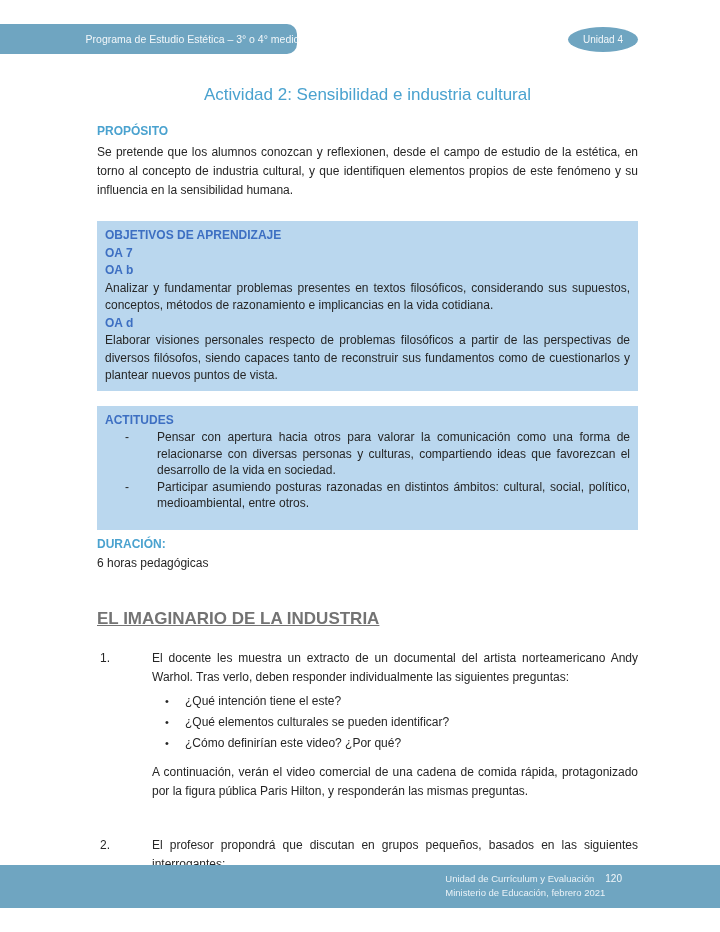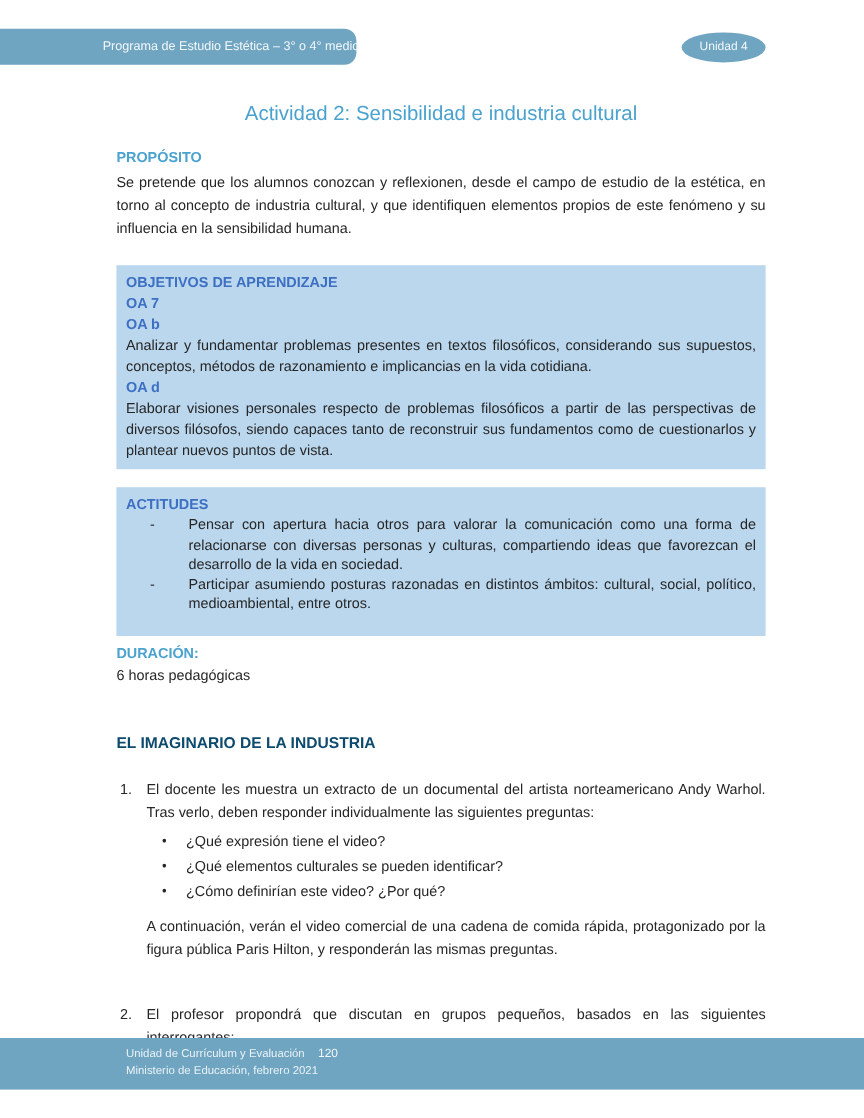--- a/index.html
+++ b/index.html
@@ -43,21 +43,21 @@
     font-weight: 400;
     line-height: 22px;
   }
   .h-blue {
     color: #4aa2cf; font-weight: bold; font-size: 12px; line-height: 16px;
   }
   .h-royal {
     color: #3d6fc2; font-weight: bold; font-size: 12px; line-height: 17.5px;
   }
   .h-black {
-    color: #0c4a6e; font-weight: bold; font-size: 13px; line-height: 17px;
+    color: #737373; font-weight: bold; font-size: 17px; line-height: 17px; text-decoration: underline;
   }
   .body { font-size: 12px; line-height: 19px; color: #262626; }
   .just { text-align: justify; }
 
   .proposito-h { margin-top: 17px; }
   .proposito-p { margin-top: 4px; }
 
   .bluebox {
     background: #bad7ee;
     padding: 6px 8px 6px 8px;
@@ -70,36 +70,36 @@
   .dash-glyph { width: 32px; flex: 0 0 32px; font-size: 12px; line-height: 16.5px; color: #262626; }
   .dash-text { flex: 1; font-size: 12px; line-height: 16.5px; color: #262626; text-align: justify; }
 
   .duracion-h { margin-top: 6px; }
   .duracion-p { margin-top: 2px; line-height: 18px; }
 
   .section-h { margin-top: 38px; }
 
   .step { display: flex; margin-top: 22px; }
   .step-num { flex: 0 0 25px; width: 25px; padding-left: 3px; font-size: 12px; line-height: 19px; color: #262626; }
-  .step-content { flex: 1; }
+  .step-content { flex: 1; margin-left: 30px; }
 
   .bullet-list { margin-top: 5px; }
   .bullet-item { display: flex; padding-left: 13px; margin-top: 2px; }
   .bullet-glyph { flex: 0 0 20px; width: 20px; font-size: 11px; line-height: 19px; color: #262626; }
   .bullet-text { flex: 1; font-size: 12px; line-height: 19px; color: #262626; }
   .after-p { margin-top: 10px; }
 
   .step-2 { margin-top: 35px; }
 
   
   .footer {
     position: absolute; left: 0; top: 865px;
     width: 720px; height: 43px;
     background: #6fa5c1;
-    display: flex; justify-content: flex-start;
+    display: flex; justify-content: flex-end;
     padding: 7px 98px 0 105px;
   }
   .footer-left div { color: #eaf2f7; font-size: 9.5px; line-height: 13.5px; }
   .footer-page { color: #f2f7fa; font-size: 10px; line-height: 13.5px; }
 </style>
 </head>
 <body>
 
 <div class="page">
 
@@ -143,21 +143,21 @@
 
     <div class="h-black section-h">EL IMAGINARIO DE LA INDUSTRIA</div>
 
     <div class="step">
       <span class="step-num">1.</span>
       <div class="step-content">
         <p class="body just">El docente les muestra un extracto de un documental del artista norteamericano Andy Warhol. Tras verlo, deben responder individualmente las siguientes preguntas:</p>
         <div class="bullet-list">
           <div class="bullet-item">
             <span class="bullet-glyph">•</span>
-            <span class="bullet-text">¿Qué expresión tiene el video?</span>
+            <span class="bullet-text">¿Qué intención tiene el este?</span>
           </div>
           <div class="bullet-item">
             <span class="bullet-glyph">•</span>
             <span class="bullet-text">¿Qué elementos culturales se pueden identificar?</span>
           </div>
           <div class="bullet-item">
             <span class="bullet-glyph">•</span>
             <span class="bullet-text">¿Cómo definirían este video? ¿Por qué?</span>
           </div>
         </div>

